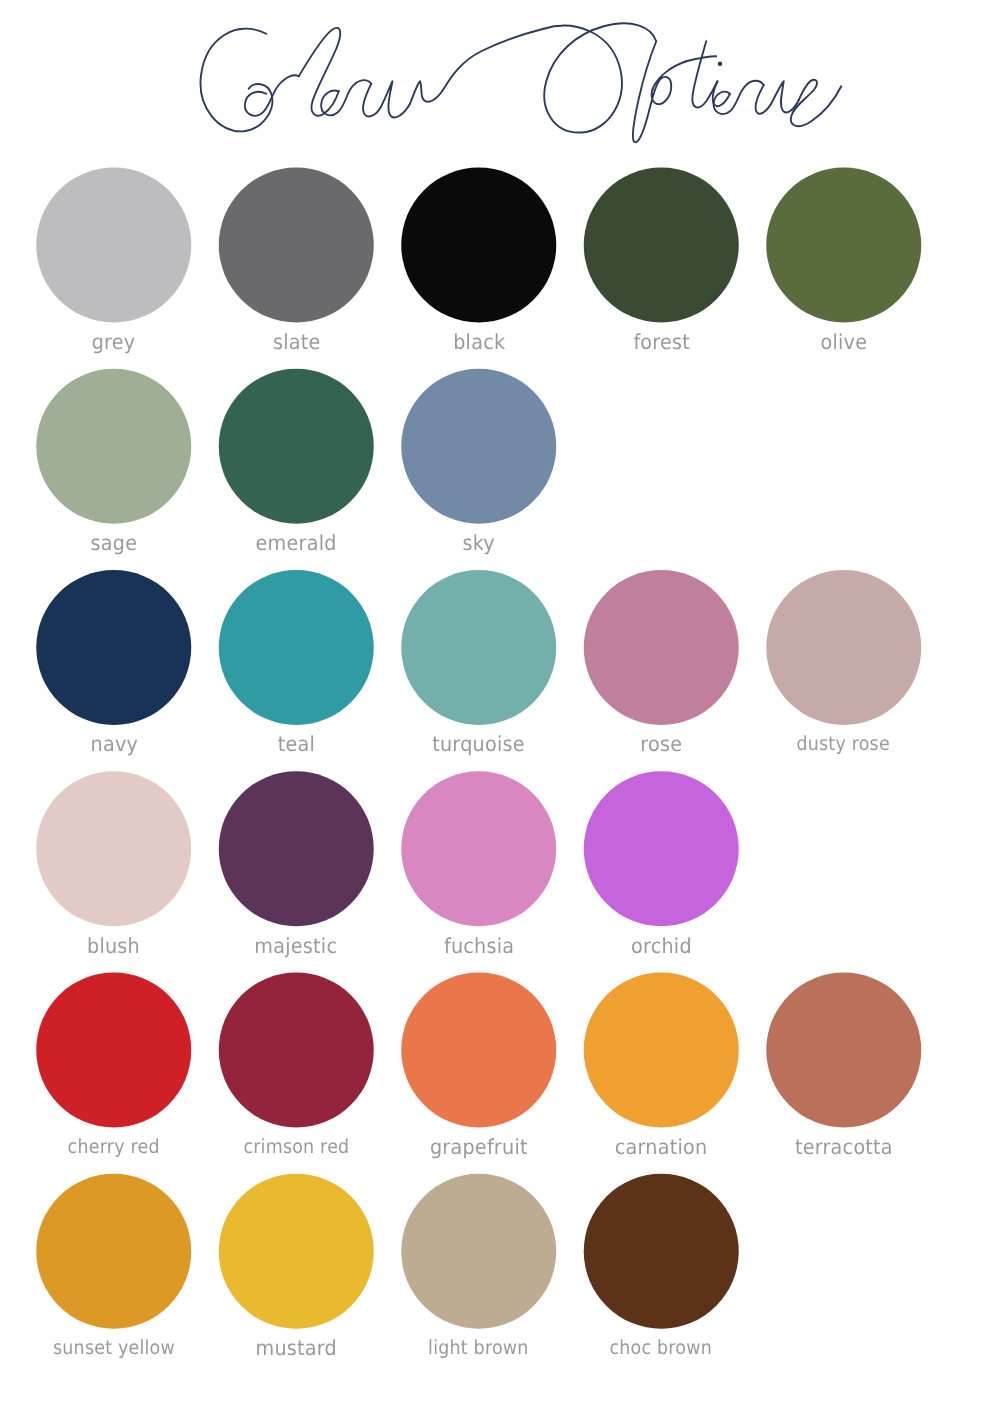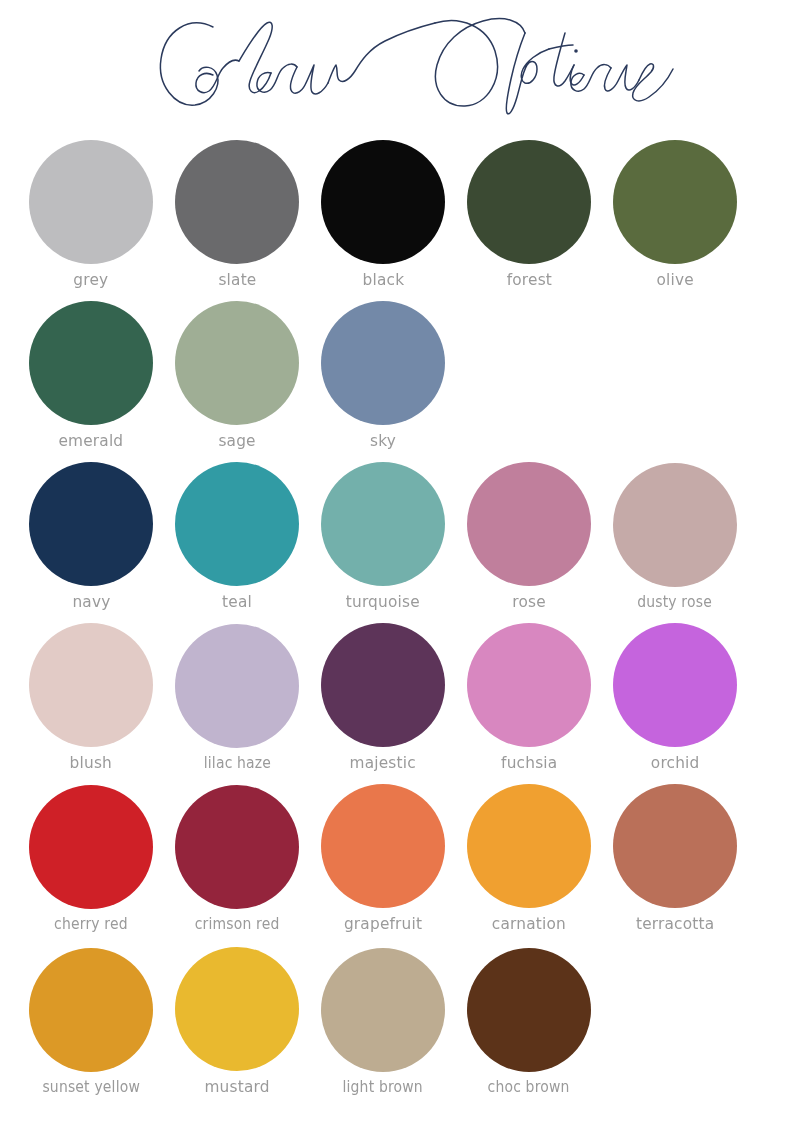--- a/index.html
+++ b/index.html
@@ -45,21 +45,21 @@
     top: 134px;
     left: 0;
     width: 794px;
     padding: 0 18px;
     box-sizing: border-box;
   }
 
   .row {
     display: flex;
     justify-content: flex-start;
-    align-items: center;
+    align-items: flex-start;
     height: 161px;
   }
   .row.row-last {
     height: 165px;
   }
 
   .swatch {
     width: 146px;
     flex: 0 0 146px;
     display: flex;
@@ -154,28 +154,28 @@
         <span class="label" style="color: rgb(154, 154, 154);">forest</span>
       </div>
       <div class="swatch">
         <span class="dot" style="background: rgb(90, 107, 62);"></span>
         <span class="label" style="color: rgb(154, 154, 154);">olive</span>
       </div>
     </div>
 
     <div class="row">
       <div class="swatch">
+        <span class="dot" style="background: rgb(159, 174, 149);"></span>
+        <span class="label" style="color: rgb(154, 154, 154);">sage</span>
+      </div>
+      <div class="swatch">
         <span class="dot" style="background: rgb(52, 100, 79);"></span>
         <span class="label" style="color: rgb(154, 154, 154);">emerald</span>
       </div>
       <div class="swatch">
-        <span class="dot" style="background: rgb(159, 174, 149);"></span>
-        <span class="label" style="color: rgb(154, 154, 154);">sage</span>
-      </div>
-      <div class="swatch">
         <span class="dot" style="background: rgb(115, 137, 168);"></span>
         <span class="label" style="color: rgb(154, 154, 154);">sky</span>
       </div>
     </div>
 
     <div class="row">
       <div class="swatch">
         <span class="dot" style="background: rgb(24, 51, 85);"></span>
         <span class="label" style="color: rgb(154, 154, 154);">navy</span>
       </div>
@@ -196,24 +196,20 @@
         <span class="label long" style="color: rgb(154, 154, 154);">dusty rose</span>
       </div>
     </div>
 
     <div class="row">
       <div class="swatch">
         <span class="dot" style="background: rgb(226, 203, 198);"></span>
         <span class="label" style="color: rgb(154, 154, 154);">blush</span>
       </div>
       <div class="swatch">
-        <span class="dot" style="background: rgb(192, 180, 206);"></span>
-        <span class="label long" style="color: rgb(154, 154, 154);">lilac haze</span>
-      </div>
-      <div class="swatch">
         <span class="dot" style="background: rgb(93, 52, 89);"></span>
         <span class="label" style="color: rgb(154, 154, 154);">majestic</span>
       </div>
       <div class="swatch">
         <span class="dot" style="background: rgb(216, 135, 192);"></span>
         <span class="label" style="color: rgb(154, 154, 154);">fuchsia</span>
       </div>
       <div class="swatch">
         <span class="dot" style="background: rgb(197, 100, 221);"></span>
         <span class="label" style="color: rgb(154, 154, 154);">orchid</span>

